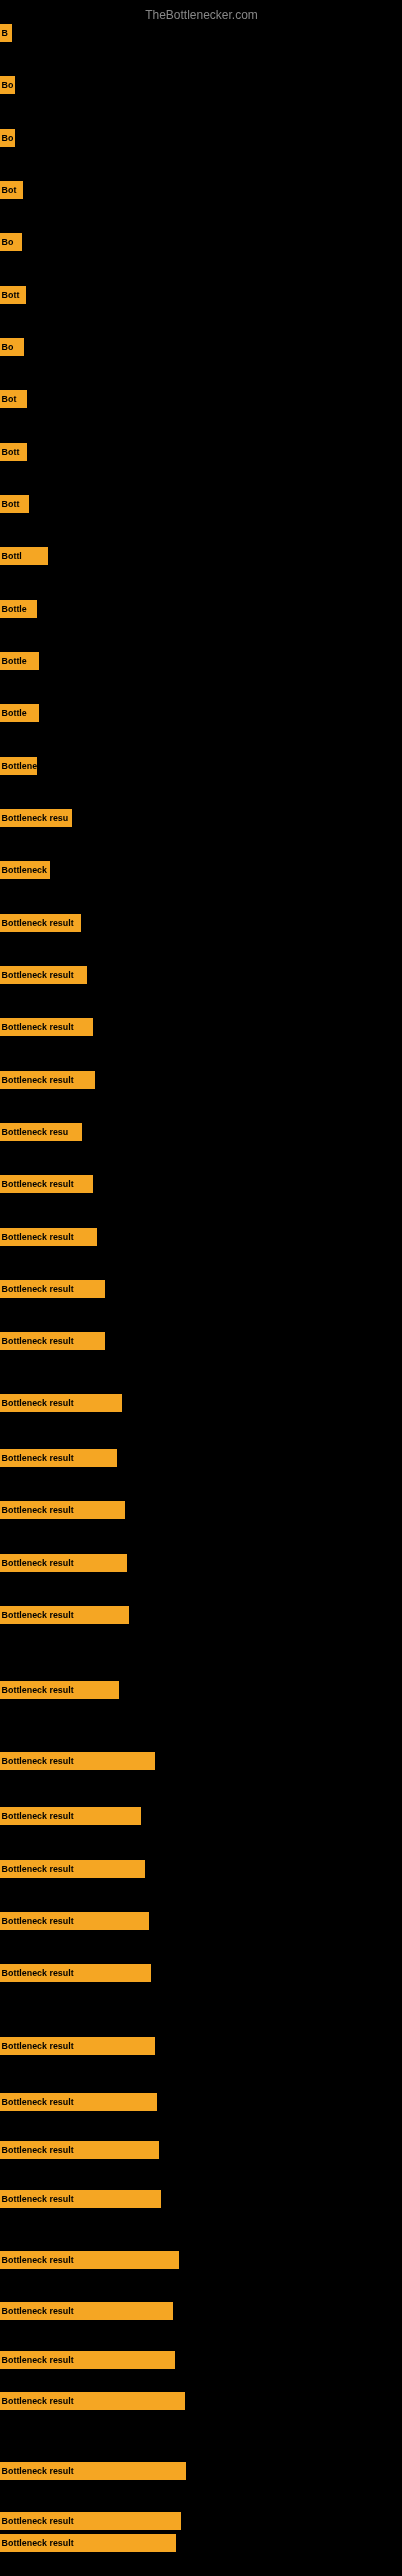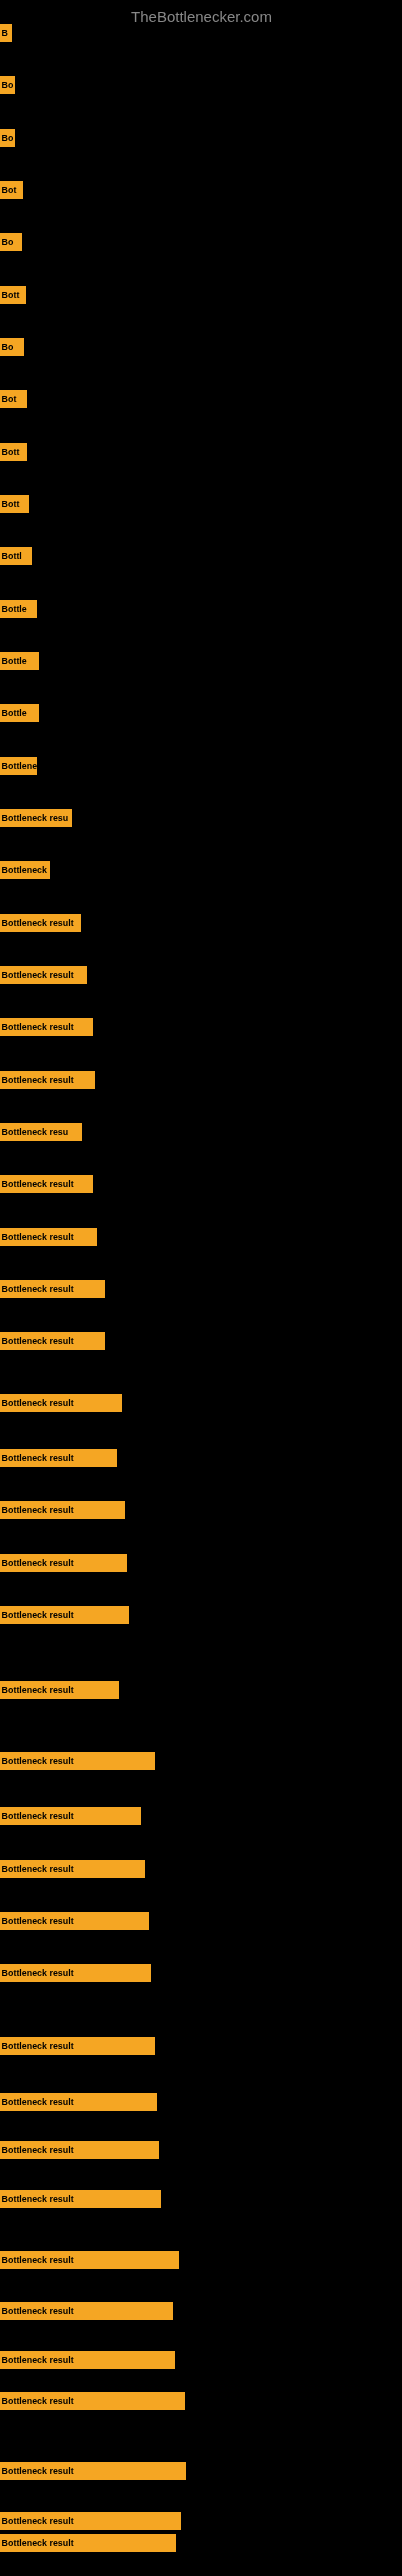--- a/index.html
+++ b/index.html
@@ -11,21 +11,21 @@
     body {
       background-color: #000000;
       width: 403px;
       min-height: 2576px;
       font-family: Arial, sans-serif;
       position: relative;
     }
 
     .site-title {
       color: #888888;
-      font-size: 15px;
+      font-size: 12px;
       text-align: center;
       padding: 6.4px 0;
       position: absolute;
       top: 1.6px;
       width: 100%;
     }
 
     .bottleneck-bar {
       position: absolute;
       left: 0;
@@ -50,21 +50,21 @@
     <div class="bottleneck-bar" style="top: 24px; width: 12px;">B</div>
     <div class="bottleneck-bar" style="top: 76px; width: 14.5px;">Bo</div>
     <div class="bottleneck-bar" style="top: 129px; width: 15.3px;">Bo</div>
     <div class="bottleneck-bar" style="top: 181px; width: 22.5px;">Bot</div>
     <div class="bottleneck-bar" style="top: 233px; width: 22px;">Bo</div>
     <div class="bottleneck-bar" style="top: 286px; width: 26px;">Bott</div>
     <div class="bottleneck-bar" style="top: 338px; width: 24px;">Bo</div>
     <div class="bottleneck-bar" style="top: 390px; width: 26.6px;">Bot</div>
     <div class="bottleneck-bar" style="top: 443px; width: 26.6px;">Bott</div>
     <div class="bottleneck-bar" style="top: 495px; width: 29px;">Bott</div>
-    <div class="bottleneck-bar" style="top: 547px; width: 32px;">Bottl</div>
+    <div class="bottleneck-bar" style="top: 547px; width: 48px;">Bottl</div>
     <div class="bottleneck-bar" style="top: 600px; width: 37px;">Bottle</div>
     <div class="bottleneck-bar" style="top: 652px; width: 39px;">Bottle</div>
     <div class="bottleneck-bar" style="top: 704px; width: 39px;">Bottle</div>
     <div class="bottleneck-bar" style="top: 757px; width: 37px;">Bottleneck</div>
     <div class="bottleneck-bar" style="top: 809px; width: 72px;">Bottleneck resu</div>
     <div class="bottleneck-bar" style="top: 861px; width: 50px;">Bottleneck r</div>
     <div class="bottleneck-bar" style="top: 914px; width: 81px;">Bottleneck result</div>
     <div class="bottleneck-bar" style="top: 966px; width: 87px;">Bottleneck result</div>
     <div class="bottleneck-bar" style="top: 1018px; width: 93px;">Bottleneck result</div>
     <div class="bottleneck-bar" style="top: 1071px; width: 95px;">Bottleneck result</div>

